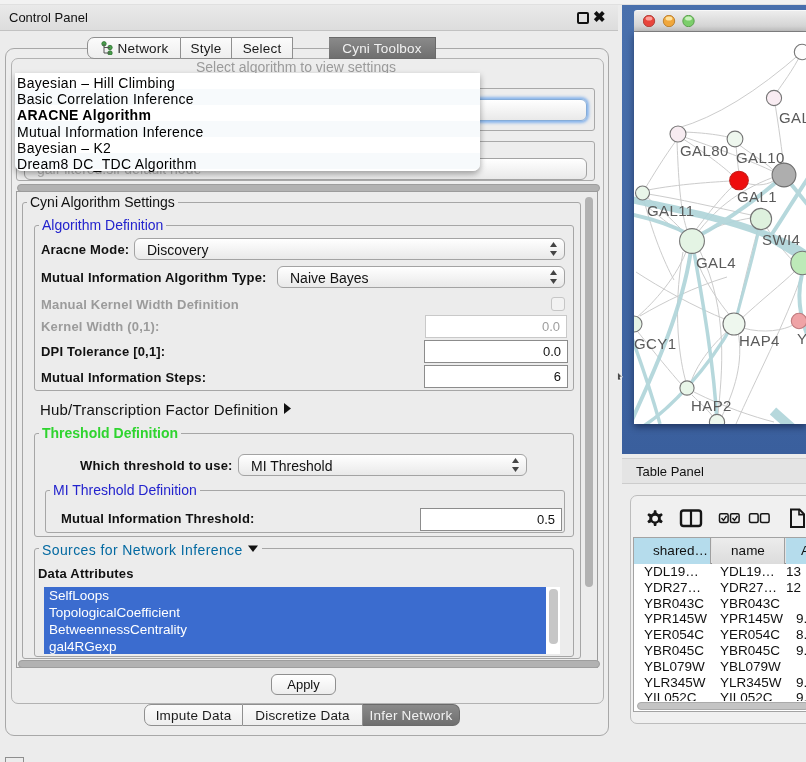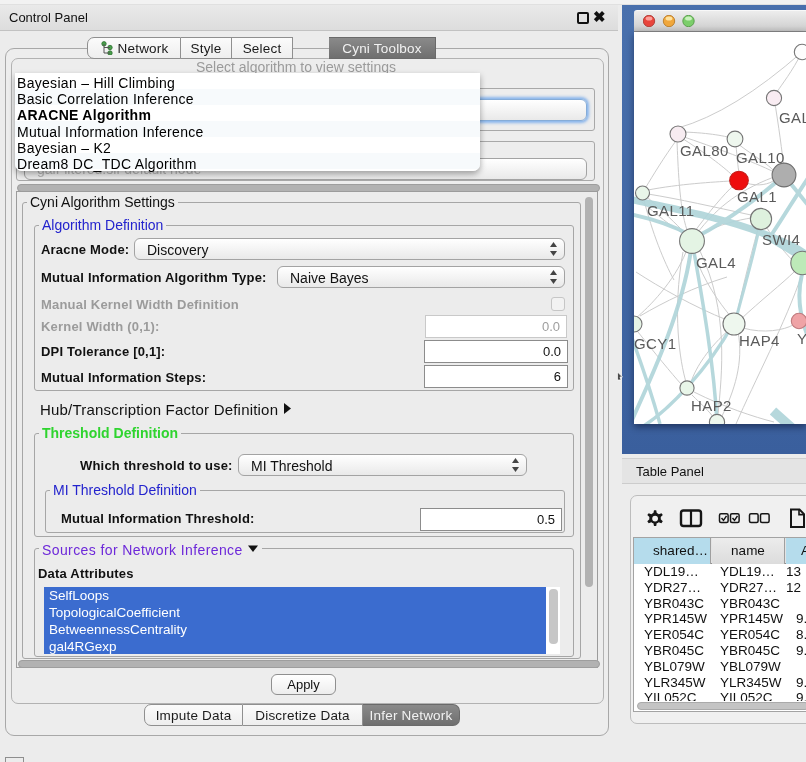--- a/index.html
+++ b/index.html
@@ -132,21 +132,21 @@
         <path d="M4.5 15 L8 10 L1 10 Z" fill="#444"></path>
       </svg></span>
   </div>
 <div class="fs" style="left:45px; top:490px; width:520px; height:43px;">
     <span class="lab blab" style="left:4px;">MI Threshold Definition</span>
   </div>
 <div class="abs blbl" style="left:61px; top:511px;">Mutual Information Threshold:</div>
 <div class="tf" style="left:420px; top:508px; width:142px;">0.5</div>
 
 <div class="fs" style="left:34px; top:548px; width:540px; height:109px;">
-    <span class="lab" style="left:4px; color:#6d28d9; letter-spacing:0.4px;">Sources for Network Inference <span style="display:inline-block; vertical-align:2px;"><svg width="12" height="9">
+    <span class="lab" style="left:4px; color:#0369a1; letter-spacing:0.4px;">Sources for Network Inference <span style="display:inline-block; vertical-align:2px;"><svg width="12" height="9">
           <path d="M1 1.5 L11 1.5 L6 8 Z" fill="#111"></path>
         </svg></span></span>
   </div>
 <div class="abs blbl" style="left:38px; top:566px;">Data Attributes</div>
 <div class="abs" style="left:44px; top:587px; width:516px; height:67px; background:#fff;"></div>
 <div class="abs" style="left:44px; top:587px; width:502px; height:67px; background:#3b6ccf; font-size:13.5px; color:#fff;">
   <div style="padding:1px 0 0 5px; height:17px;">SelfLoops</div>
   <div style="padding:1px 0 0 5px; height:17px;">TopologicalCoefficient</div>
   <div style="padding:1px 0 0 5px; height:17px;">BetweennessCentrality</div>
   <div style="padding:1px 0 0 5px; height:16px;">gal4RGexp</div>

